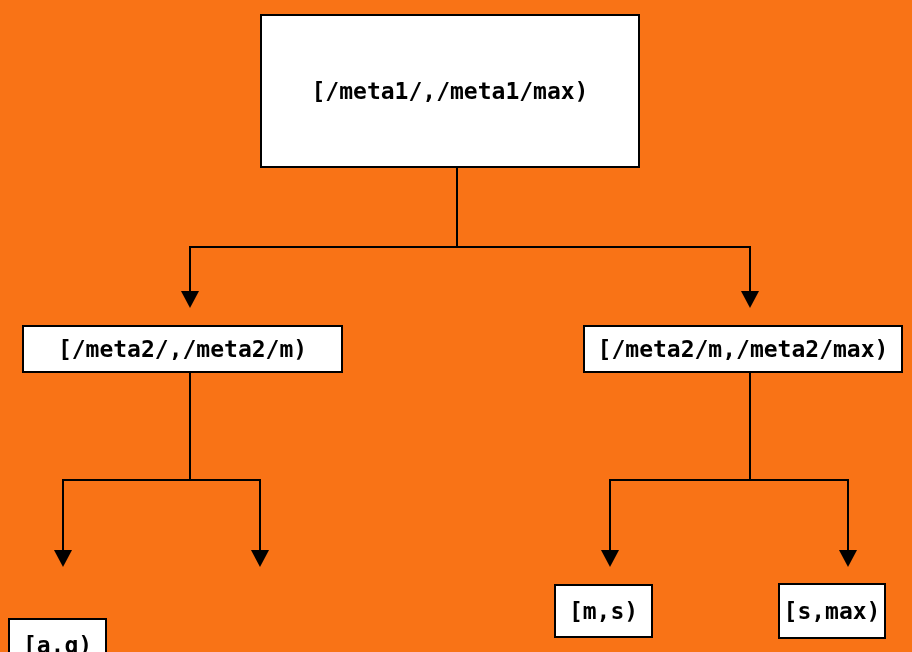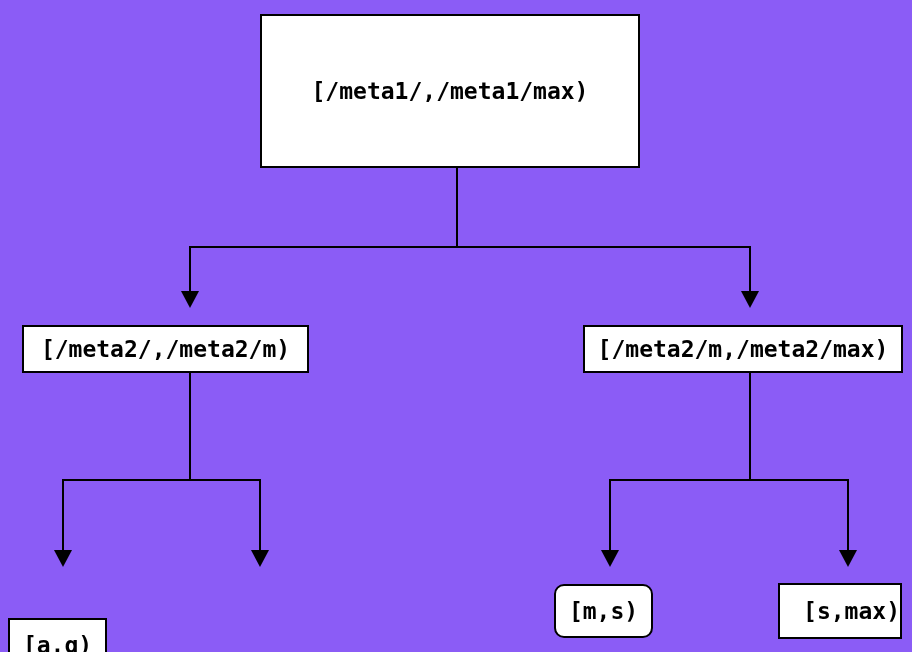--- a/index.html
+++ b/index.html
@@ -4,21 +4,21 @@
 <style>
   html, body {
     margin: 0;
     padding: 0;
     background: #ffffff;
   }
   .stage {
     position: relative;
     width: 912px;
     height: 652px;
-    background: #8b5cf6;
+    background: #f97316;
     overflow: hidden;
     font-family: "DejaVu Sans Mono", "Liberation Mono", monospace;
   }
   .node {
     position: absolute;
     box-sizing: border-box;
     border: 2px solid #000000;
     background: #ffffff;
     display: flex;
     align-items: center;
@@ -67,34 +67,34 @@
   <div class="line h" style="left:609px; top:479px; width:240px;"></div>
   <div class="line v" style="left:609px; top:479px; height:72px;"></div>
   <div class="line v" style="left:847px; top:479px; height:72px;"></div>
   <div class="arrow" style="left:601px; top:550px;"></div>
   <div class="arrow" style="left:839px; top:550px;"></div>
 
   <div class="node" style="left:260px; top:14px; width:380px; height:154px;">
     <span>[/meta1/,/meta1/max)</span>
   </div>
 
-  <div class="node" style="left:22px; top:325px; width:287px; height:48px;">
+  <div class="node" style="left:22px; top:325px; width:321px; height:48px;">
     <span>[/meta2/,/meta2/m)</span>
   </div>
 
   <div class="node" style="left:583px; top:325px; width:320px; height:48px;text-align:center;">
     <span>[/meta2/m,/meta2/max)</span>
   </div>
 
   <div class="node" style="left:8px; top:584px; width:99px; height:54px;margin-top:34px;">
     <span>[a,g)</span>
   </div>
 
 
-  <div class="node" style="left:554px; top:584px; width:99px; height:54px;border-radius:10px;">
+  <div class="node" style="left:554px; top:584px; width:99px; height:54px;">
     <span>[m,s)</span>
   </div>
 
-  <div class="node" style="left:778px; top:583px; width:124px; height:56px;justify-content:flex-end;">
+  <div class="node" style="left:778px; top:583px; width:108px; height:56px;">
     <span>[s,max)</span>
   </div>
 
 </div>
 
 </body></html>

